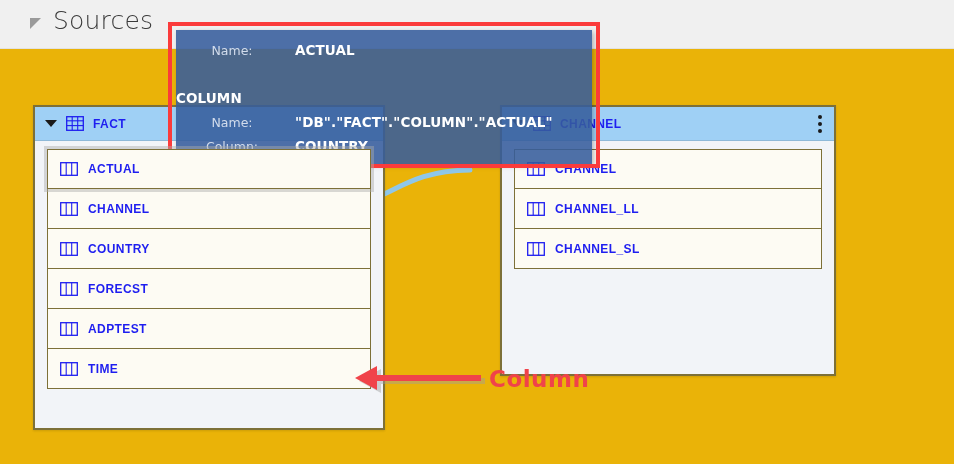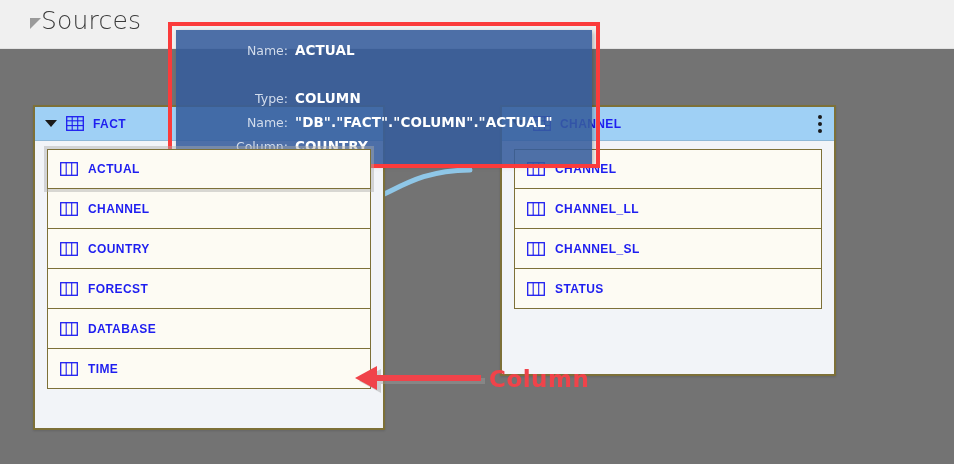--- a/index.html
+++ b/index.html
@@ -24,21 +24,21 @@
     height: 49px;
     background: #f0f0f0;
     border-bottom: 1px solid #e2e2e2;
     box-sizing: border-box;
   }
   #header-inner {
     position: absolute;
     left: 30px; top: 6px;
     display: flex;
     align-items: center;
-    gap: 0;
+    gap: 12px;
   }
   .collapse-caret {
     width: 0; height: 0;
     border-left: 11px solid #9a9a9a;
     border-bottom: 11px solid transparent;
     display: block;
     margin-top: 4px;
   }
   #sources-title {
     font-size: 25px;
@@ -48,21 +48,21 @@
     letter-spacing: 0.2px;
     line-height: 30px;
   }
 
   
   #canvas {
     position: absolute;
     left: 0; top: 49px;
     width: 954px;
     height: 415px;
-    background: #737373;
+    background: #eab308;
   }
 
   
   .table-node {
     position: absolute;
     box-sizing: border-box;
     border: 2px solid #7d7038;
     background: #f2f4f8;
     box-shadow: 0 1px 2px rgba(0,0,0,0.12);
   }
@@ -196,21 +196,21 @@
   }
   .tip-row {
     display: flex;
     align-items: baseline;
     height: 24px;
     line-height: 24px;
   }
   .tip-label {
     width: 112px;
     flex: 0 0 112px;
-    text-align: right;
+    text-align: center;
     font-size: 12.5px;
     color: #d2dcec;
     padding-right: 7px;
     white-space: nowrap;
     font-family: "DejaVu Sans", sans-serif;
   }
   .tip-value {
     font-size: 13.5px;
     font-weight: bold;
     color: #ffffff;
@@ -279,21 +279,21 @@
           <line x1="11.7" y1="0.7" x2="11.7" y2="13.3" stroke="#1e1ef0" stroke-width="1.1"></line>
         </svg>
         <span class="col-label">FORECST</span>
       </div>
       <div class="col-row">
         <svg class="col-icon" width="18" height="14" viewBox="0 0 18 14" xmlns="http://www.w3.org/2000/svg">
           <rect x="0.7" y="0.7" width="16.6" height="12.6" fill="none" stroke="#1e1ef0" stroke-width="1.3"></rect>
           <line x1="6.2" y1="0.7" x2="6.2" y2="13.3" stroke="#1e1ef0" stroke-width="1.1"></line>
           <line x1="11.7" y1="0.7" x2="11.7" y2="13.3" stroke="#1e1ef0" stroke-width="1.1"></line>
         </svg>
-        <span class="col-label">DATABASE</span>
+        <span class="col-label">ADPTEST</span>
       </div>
       <div class="col-row">
         <svg class="col-icon" width="18" height="14" viewBox="0 0 18 14" xmlns="http://www.w3.org/2000/svg">
           <rect x="0.7" y="0.7" width="16.6" height="12.6" fill="none" stroke="#1e1ef0" stroke-width="1.3"></rect>
           <line x1="6.2" y1="0.7" x2="6.2" y2="13.3" stroke="#1e1ef0" stroke-width="1.1"></line>
           <line x1="11.7" y1="0.7" x2="11.7" y2="13.3" stroke="#1e1ef0" stroke-width="1.1"></line>
         </svg>
         <span class="col-label">TIME</span>
       </div>
     </div>
@@ -334,42 +334,33 @@
         <span class="col-label">CHANNEL_LL</span>
       </div>
       <div class="col-row">
         <svg class="col-icon" width="18" height="14" viewBox="0 0 18 14" xmlns="http://www.w3.org/2000/svg">
           <rect x="0.7" y="0.7" width="16.6" height="12.6" fill="none" stroke="#1e1ef0" stroke-width="1.3"></rect>
           <line x1="6.2" y1="0.7" x2="6.2" y2="13.3" stroke="#1e1ef0" stroke-width="1.1"></line>
           <line x1="11.7" y1="0.7" x2="11.7" y2="13.3" stroke="#1e1ef0" stroke-width="1.1"></line>
         </svg>
         <span class="col-label">CHANNEL_SL</span>
       </div>
-      <div class="col-row">
-        <svg class="col-icon" width="18" height="14" viewBox="0 0 18 14" xmlns="http://www.w3.org/2000/svg">
-          <rect x="0.7" y="0.7" width="16.6" height="12.6" fill="none" stroke="#1e1ef0" stroke-width="1.3"></rect>
-          <line x1="6.2" y1="0.7" x2="6.2" y2="13.3" stroke="#1e1ef0" stroke-width="1.1"></line>
-          <line x1="11.7" y1="0.7" x2="11.7" y2="13.3" stroke="#1e1ef0" stroke-width="1.1"></line>
-        </svg>
-        <span class="col-label">STATUS</span>
-      </div>
     </div>
   </div>
 
 </div>
 
 <div id="tooltip">
   <div class="tip-row">
     <span class="tip-label">Name:</span>
     <span class="tip-value">ACTUAL</span>
   </div>
   <div class="tip-row">
   </div>
   <div class="tip-row">
-    <span class="tip-label">Type:</span>
     <span class="tip-value">COLUMN</span>
   </div>
   <div class="tip-row">
     <span class="tip-label">Name:</span>
     <span class="tip-value">"DB"."FACT"."COLUMN"."ACTUAL"</span>
   </div>
   <div class="tip-row">
     <span class="tip-label">Column:</span>
     <span class="tip-value">COUNTRY</span>
   </div>

